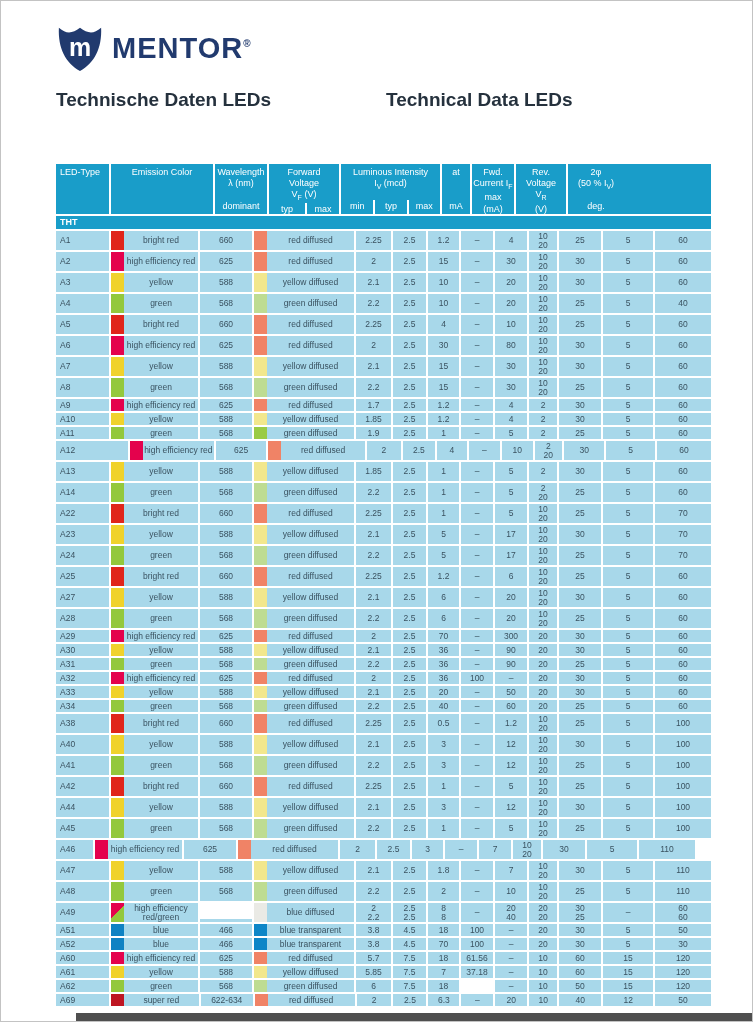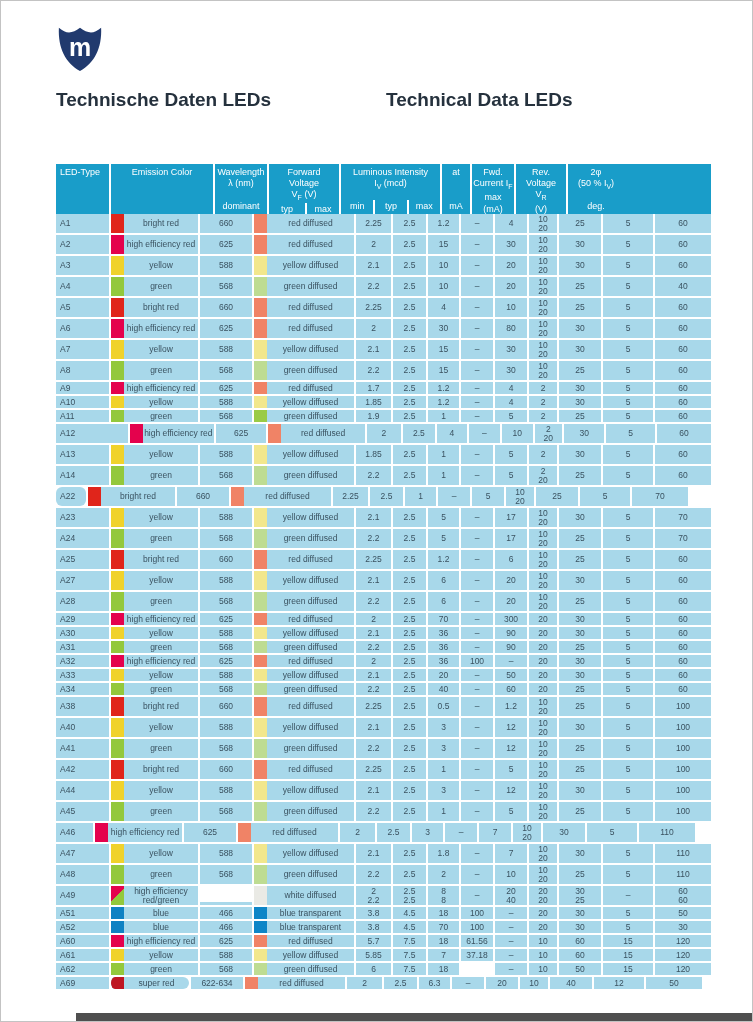--- a/index.html
+++ b/index.html
@@ -49,20 +49,21 @@
 
 <div id="page">
 
   <div id="logo">
     <span>
       <svg width="48" height="50" viewBox="0 0 50 52">
         <path d="M25,50 C10,42 2,26 3,5 C11,12 17,11 25,5 C33,11 39,12 47,5 C48,26 40,42 25,50 Z" fill="#213a6e"></path>
         <text x="25" y="34" text-anchor="middle" font-size="26" font-weight="bold" fill="#ffffff" font-family="Liberation Sans, sans-serif">m</text>
       </svg>
     </span>
+    <span id="brand"><span>MENTOR</span><span id="reg">®</span></span>
   </div>
 
   <div class="title" id="title-de">Technische Daten LEDs</div>
   <div class="title" id="title-en">Technical Data LEDs</div>
 
   <div id="table">
 
     <div class="thead">
       <div class="hcell lt" style="width:53px"><span>LED-Type</span></div>
       <div class="hcell" style="width:104px"><span>Emission Color</span></div>
@@ -106,20 +107,21 @@
           </div>
       </div>
       <div class="hcol" style="width:58px">
         <div class="htop"><span>2φ</span><br><span>(50 % I</span><sub>V</sub><span>)</span></div>
         <div class="hsubrow">
             <div style="width:100%">deg.</div>
           </div>
       </div>
     </div>
 
+    <div class="section-bar">THT</div>
 
     <div id="tbody">
         <div class="trow tall">
           <div class="tcell c-type" style="width: 53px;"><span class="cval">A1</span></div>
           <div class="tcell c-swatch" style="width: 89px;"><span class="swatch" style="background: rgb(224, 37, 27);"></span><span class="cval">bright red</span></div>
           <div class="tcell" style="width: 54px;"><span class="cval">660</span></div>
           <div class="tcell c-swatch" style="width: 102px;"><span class="swatch" style="background: rgb(240, 131, 102);"></span><span class="cval">red diffused</span></div>
           <div class="tcell" style="width: 37px;"><span class="cval">2.25</span></div>
           <div class="tcell" style="width: 35px;"><span class="cval">2.5</span></div>
           <div class="tcell" style="width: 33px;"><span class="cval">1.2</span></div>
@@ -329,21 +331,21 @@
           <div class="tcell" style="width: 33px;"><span class="cval">1</span></div>
           <div class="tcell" style="width: 34px;"><span class="cval">–</span></div>
           <div class="tcell" style="width: 34px;"><span class="cval">5</span></div>
           <div class="tcell" style="width: 30px;"><span class="cval">2
 20</span></div>
           <div class="tcell" style="width: 44px;"><span class="cval">25</span></div>
           <div class="tcell" style="width: 52px;"><span class="cval">5</span></div>
           <div class="tcell" style="width: 58px;"><span class="cval">60</span></div>
         </div>
         <div class="trow tall">
-          <div class="tcell c-type" style="width: 30px; border-radius: 6px;"><span class="cval">A22</span></div>
+          <div class="tcell c-type" style="width: 53px;"><span class="cval">A22</span></div>
           <div class="tcell c-swatch" style="width: 89px;"><span class="swatch" style="background: rgb(224, 37, 27);"></span><span class="cval">bright red</span></div>
           <div class="tcell" style="width: 54px;"><span class="cval">660</span></div>
           <div class="tcell c-swatch" style="width: 102px;"><span class="swatch" style="background: rgb(240, 131, 102);"></span><span class="cval">red diffused</span></div>
           <div class="tcell" style="width: 37px;"><span class="cval">2.25</span></div>
           <div class="tcell" style="width: 35px;"><span class="cval">2.5</span></div>
           <div class="tcell" style="width: 33px;"><span class="cval">1</span></div>
           <div class="tcell" style="width: 34px;"><span class="cval">–</span></div>
           <div class="tcell" style="width: 34px;"><span class="cval">5</span></div>
           <div class="tcell" style="width: 30px;"><span class="cval">10
 20</span></div>
@@ -664,21 +666,21 @@
           <div class="tcell" style="width: 44px;"><span class="cval">25</span></div>
           <div class="tcell" style="width: 52px;"><span class="cval">5</span></div>
           <div class="tcell" style="width: 58px;"><span class="cval">110</span></div>
         </div>
         <div class="trow tall">
           <div class="tcell c-type" style="width: 53px;"><span class="cval">A49</span></div>
           <div class="tcell c-swatch" style="width: 89px; justify-content: center;"><span class="swatch" style="background: linear-gradient(135deg, rgb(228, 2, 77) 50%, rgb(147, 200, 60) 50%);"></span><span class="cval">high efficiency
 red/green</span></div>
           <div class="tcell" style="width: 54px; margin-top: 16px;"><span class="cval">617
 568</span></div>
-          <div class="tcell c-swatch" style="width: 102px;"><span class="swatch" style="background: rgb(234, 234, 229);"></span><span class="cval">white diffused</span></div>
+          <div class="tcell c-swatch" style="width: 102px;"><span class="swatch" style="background: rgb(234, 234, 229);"></span><span class="cval">blue diffused</span></div>
           <div class="tcell" style="width: 37px;"><span class="cval">2
 2.2</span></div>
           <div class="tcell" style="width: 35px;"><span class="cval">2.5
 2.5</span></div>
           <div class="tcell" style="width: 33px;"><span class="cval">8
 8</span></div>
           <div class="tcell" style="width: 34px;"><span class="cval">–</span></div>
           <div class="tcell" style="width: 34px;"><span class="cval">20
 40</span></div>
           <div class="tcell" style="width: 30px;"><span class="cval">20
@@ -759,21 +761,21 @@
           <div class="tcell" style="width: 33px;"><span class="cval">18</span></div>
           <div class="tcell" style="width: 34px; margin-top: 33px;"><span class="cval">53.3</span></div>
           <div class="tcell" style="width: 34px;"><span class="cval">–</span></div>
           <div class="tcell" style="width: 30px;"><span class="cval">10</span></div>
           <div class="tcell" style="width: 44px;"><span class="cval">50</span></div>
           <div class="tcell" style="width: 52px;"><span class="cval">15</span></div>
           <div class="tcell" style="width: 58px;"><span class="cval">120</span></div>
         </div>
         <div class="trow short">
           <div class="tcell c-type" style="width: 53px;"><span class="cval">A69</span></div>
-          <div class="tcell c-swatch" style="width: 80px; border-radius: 6px;"><span class="swatch" style="background: rgb(190, 22, 34);"></span><span class="cval">super red</span></div>
+          <div class="tcell c-swatch" style="width: 90px;"><span class="swatch" style="background: rgb(190, 22, 34);"></span><span class="cval">super red</span></div>
           <div class="tcell" style="width: 54px;"><span class="cval">622-634</span></div>
           <div class="tcell c-swatch" style="width: 102px;"><span class="swatch" style="background: rgb(240, 131, 102);"></span><span class="cval">red diffused</span></div>
           <div class="tcell" style="width: 37px;"><span class="cval">2</span></div>
           <div class="tcell" style="width: 35px;"><span class="cval">2.5</span></div>
           <div class="tcell" style="width: 33px;"><span class="cval">6.3</span></div>
           <div class="tcell" style="width: 34px;"><span class="cval">–</span></div>
           <div class="tcell" style="width: 34px;"><span class="cval">20</span></div>
           <div class="tcell" style="width: 30px;"><span class="cval">10</span></div>
           <div class="tcell" style="width: 44px;"><span class="cval">40</span></div>
           <div class="tcell" style="width: 52px;"><span class="cval">12</span></div>

